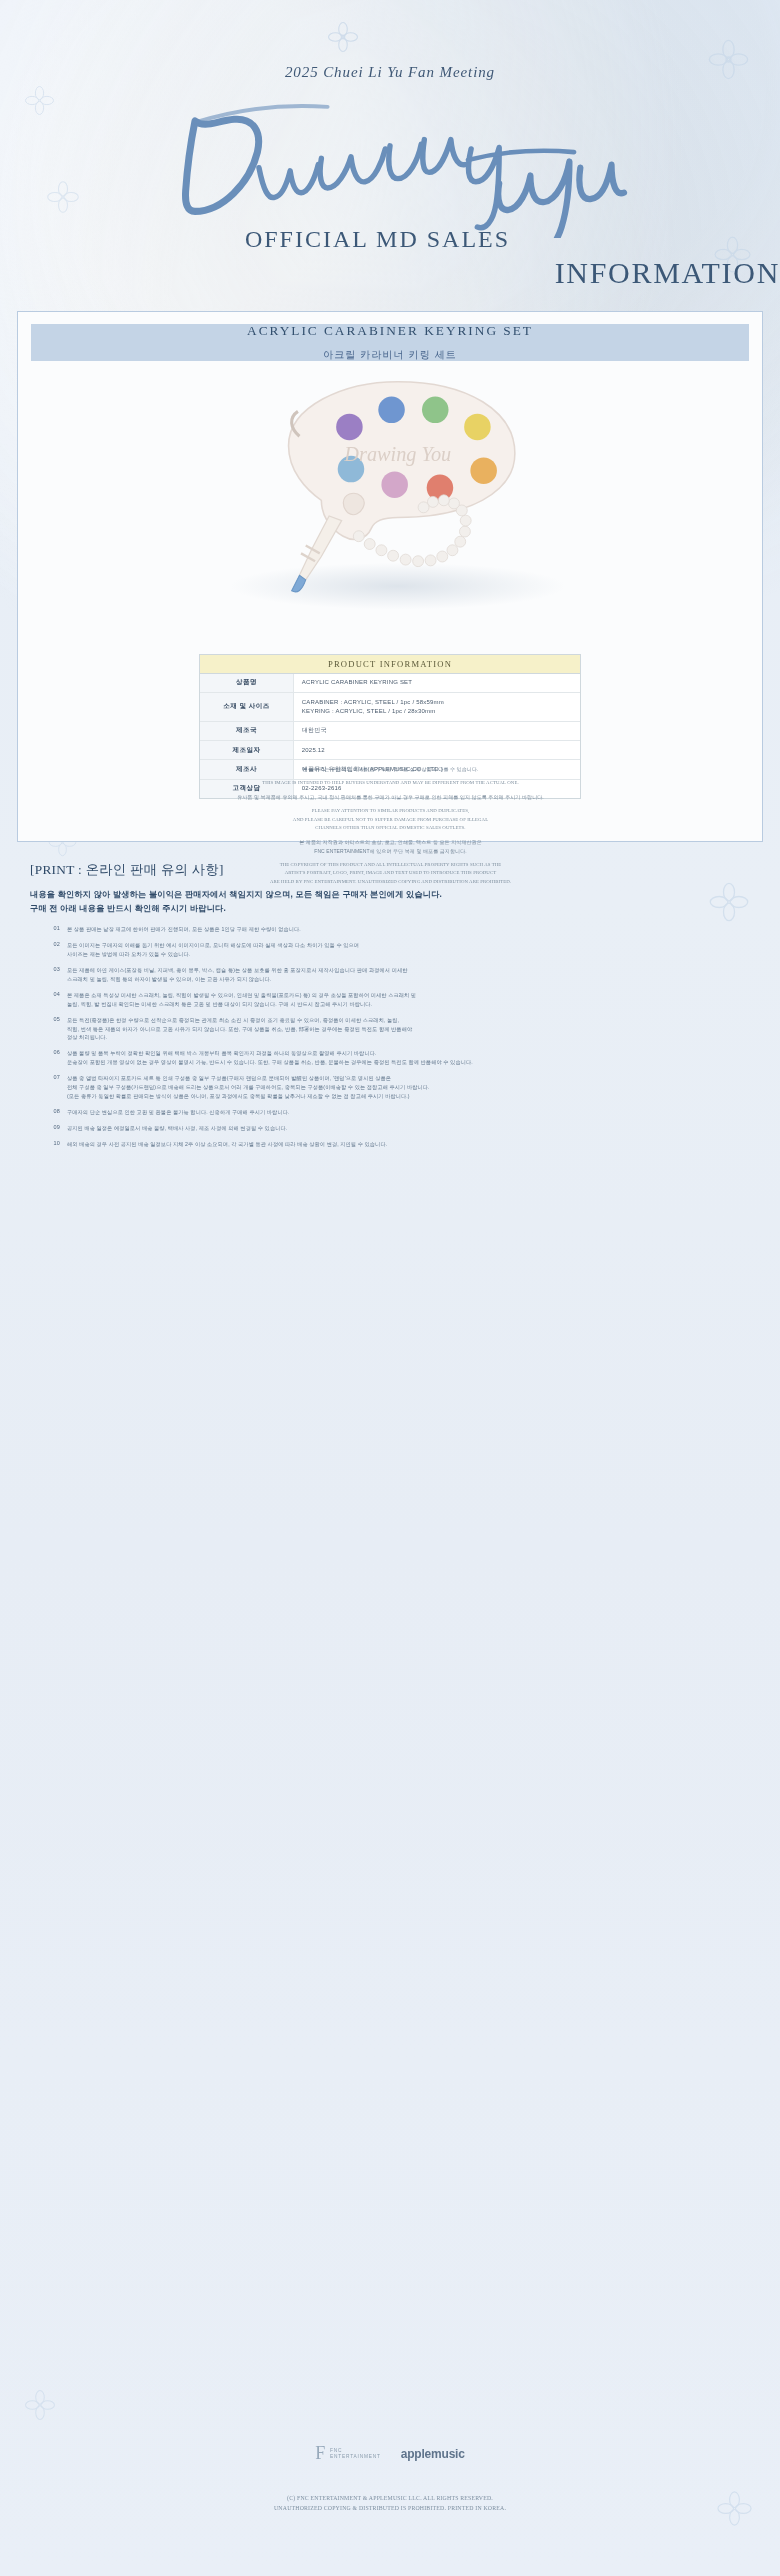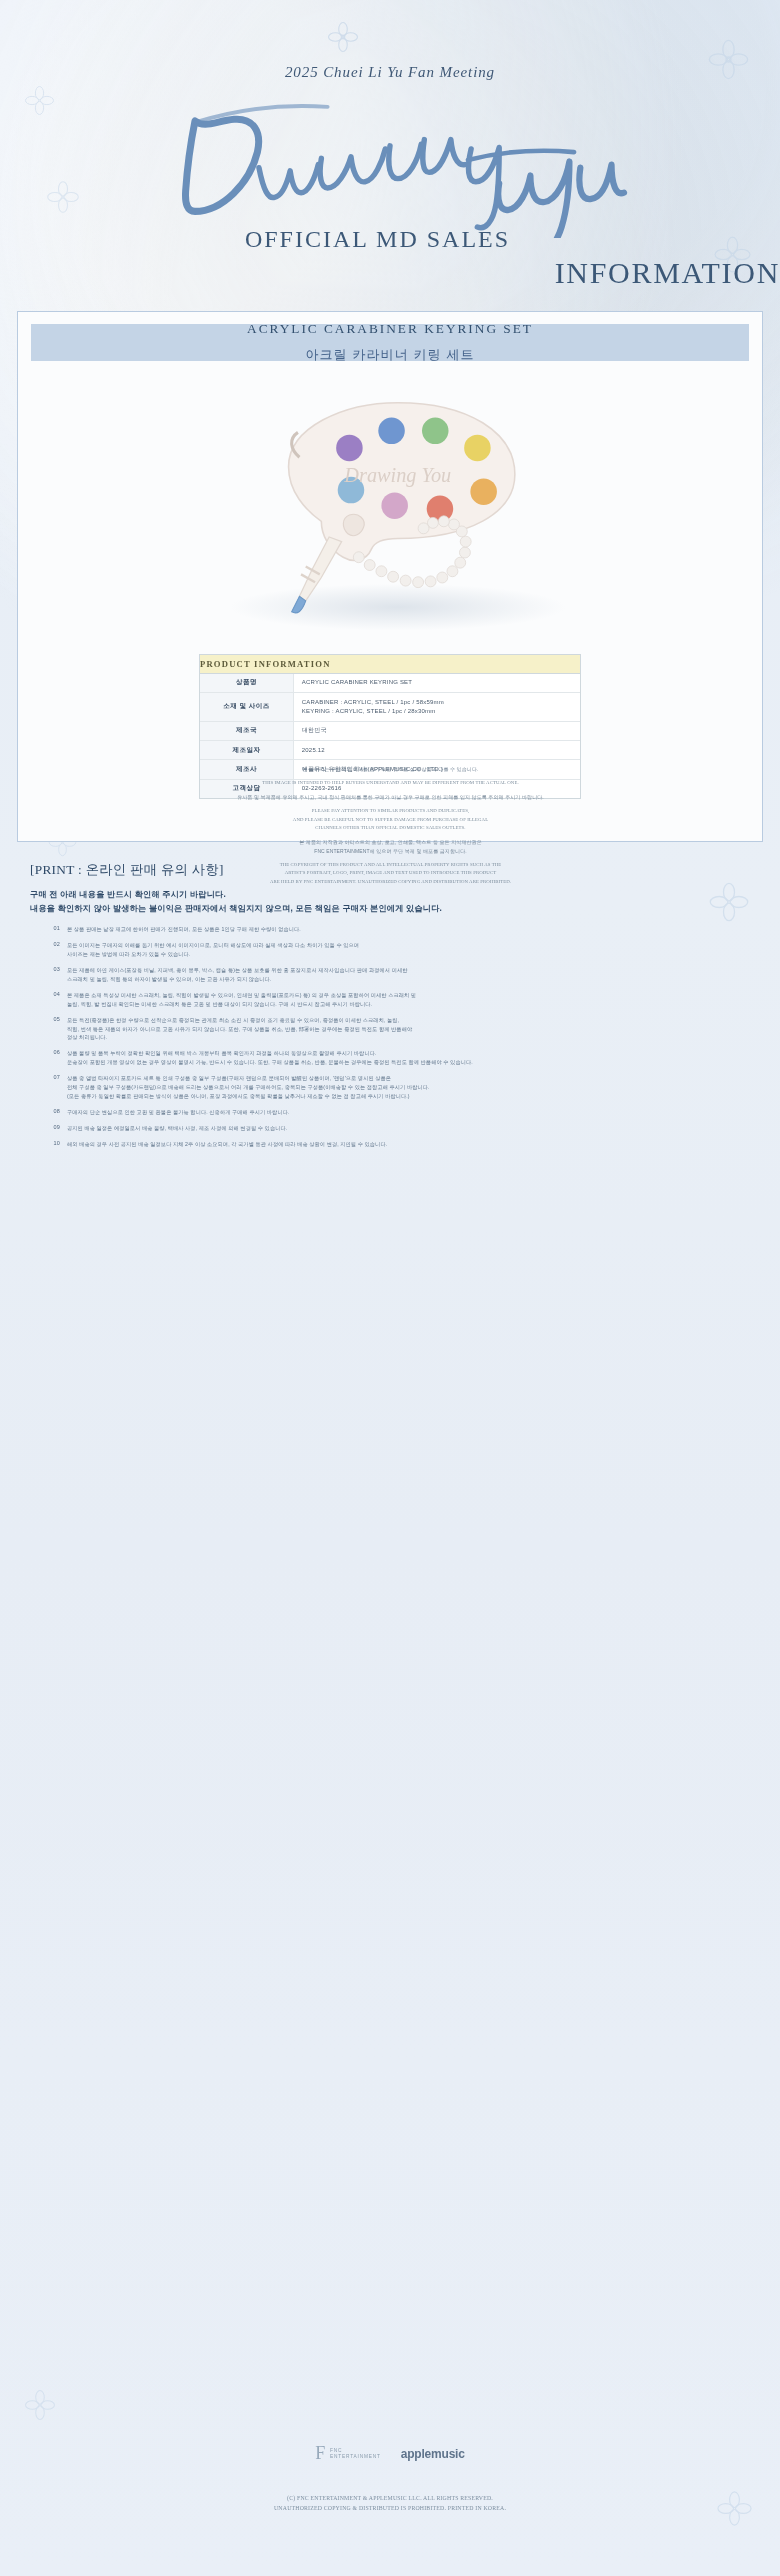--- a/index.html
+++ b/index.html
@@ -69,45 +69,44 @@
   .card-head {
     position:absolute; left:31px; top:324px; width:718px; height:37px;
     background:#c4d4e6;
     display:flex; flex-direction:column; align-items:center; justify-content:center;
   }
   .card-head .en {
     font-family:"Liberation Serif", serif;
     font-size:13.3px; letter-spacing:2px; color:#33506f;
   }
   .card-head .kr {
-    font-size:13px; letter-spacing:1.1px; color:#44628a; margin-top:9px;
+    font-size:10px; letter-spacing:1.1px; color:#44628a; margin-top:9px;
   }
 
   
   .prod-wrap {
-    position:absolute; left:31px; top:373px; width:718px; height:281px;
+    position:absolute; left:31px; top:352px; width:718px; height:281px;
   }
 
   
   .table {
     position:absolute; left:199px; top:654px; width:382px;
     border:0.8px solid #cfd8dd;
     background:#fff;
     font-size:6px;
   }
   .table .thead {
     background:#f6f1c9;
-    text-align:left;
+    text-align:center;
     font-family:"Liberation Serif", serif;
     font-size:8.6px;
     letter-spacing:1.2px;
     color:#5c5a3a;
     padding:3.9px 0 3.9px;
     border-bottom:0.8px solid #cfd8dd;
-    font-weight:bold;
   }
   .trow { display:flex; border-bottom:0.8px solid #e2e7ea; }
   .trow:last-child { border-bottom:none; }
   .tk {
     width:94px; flex:0 0 94px;
     background:#f3f6f9;
     border-right:0.8px solid #e2e7ea;
     display:flex; align-items:center; justify-content:center;
     font-weight:bold;
     font-size:6.6px;
@@ -426,22 +425,22 @@
 CHANNELS OTHER THAN OFFICIAL DOMESTIC SALES OUTLETS.</div>
     <div class="blk" style="white-space:pre-line;">본 제품의 저작권과 아티스트의 초상, 로고, 인쇄물, 텍스트 등 모든 지식재산권은
 FNC ENTERTAINMENT에 있으며 무단 복제 및 배포를 금지합니다.</div>
     <div class="blk en" style="white-space:pre-line;">THE COPYRIGHT OF THIS PRODUCT AND ALL INTELLECTUAL PROPERTY RIGHTS SUCH AS THE
 ARTIST'S PORTRAIT, LOGO, PRINT, IMAGE AND TEXT USED TO INTRODUCE THIS PRODUCT
 ARE HELD BY FNC ENTERTAINMENT. UNAUTHORIZED COPYING AND DISTRIBUTION ARE PROHIBITED.</div>
   </div>
 
   <div class="notice-title">[PRINT : 온라인 판매 유의 사항]</div>
   <div class="notice-lead">
+    <div>내용을 확인하지 않아 발생하는 불이익은 판매자에서 책임지지 않으며, 모든 책임은 구매자 본인에게 있습니다.</div>
     <div>구매 전 아래 내용을 반드시 확인해 주시기 바랍니다.</div>
-    <div>내용을 확인하지 않아 발생하는 불이익은 판매자에서 책임지지 않으며, 모든 책임은 구매자 본인에게 있습니다.</div>
   </div>
 
   <div class="notice-list">
     <div class="n-item">
       <div class="n-num">01</div>
       <div class="n-txt" style="white-space:pre-line;">본 상품 판매는 낱장 재고에 한하여 판매가 진행되며, 모든 상품은 1인당 구매 제한 수량이 없습니다.</div>
     </div>
     <div class="n-item">
       <div class="n-num">02</div>
       <div class="n-txt" style="white-space:pre-line;">모든 이미지는 구매자의 이해를 돕기 위한 예시 이미지이므로, 모니터 해상도에 따라 실제 색상과 다소 차이가 있을 수 있으며

